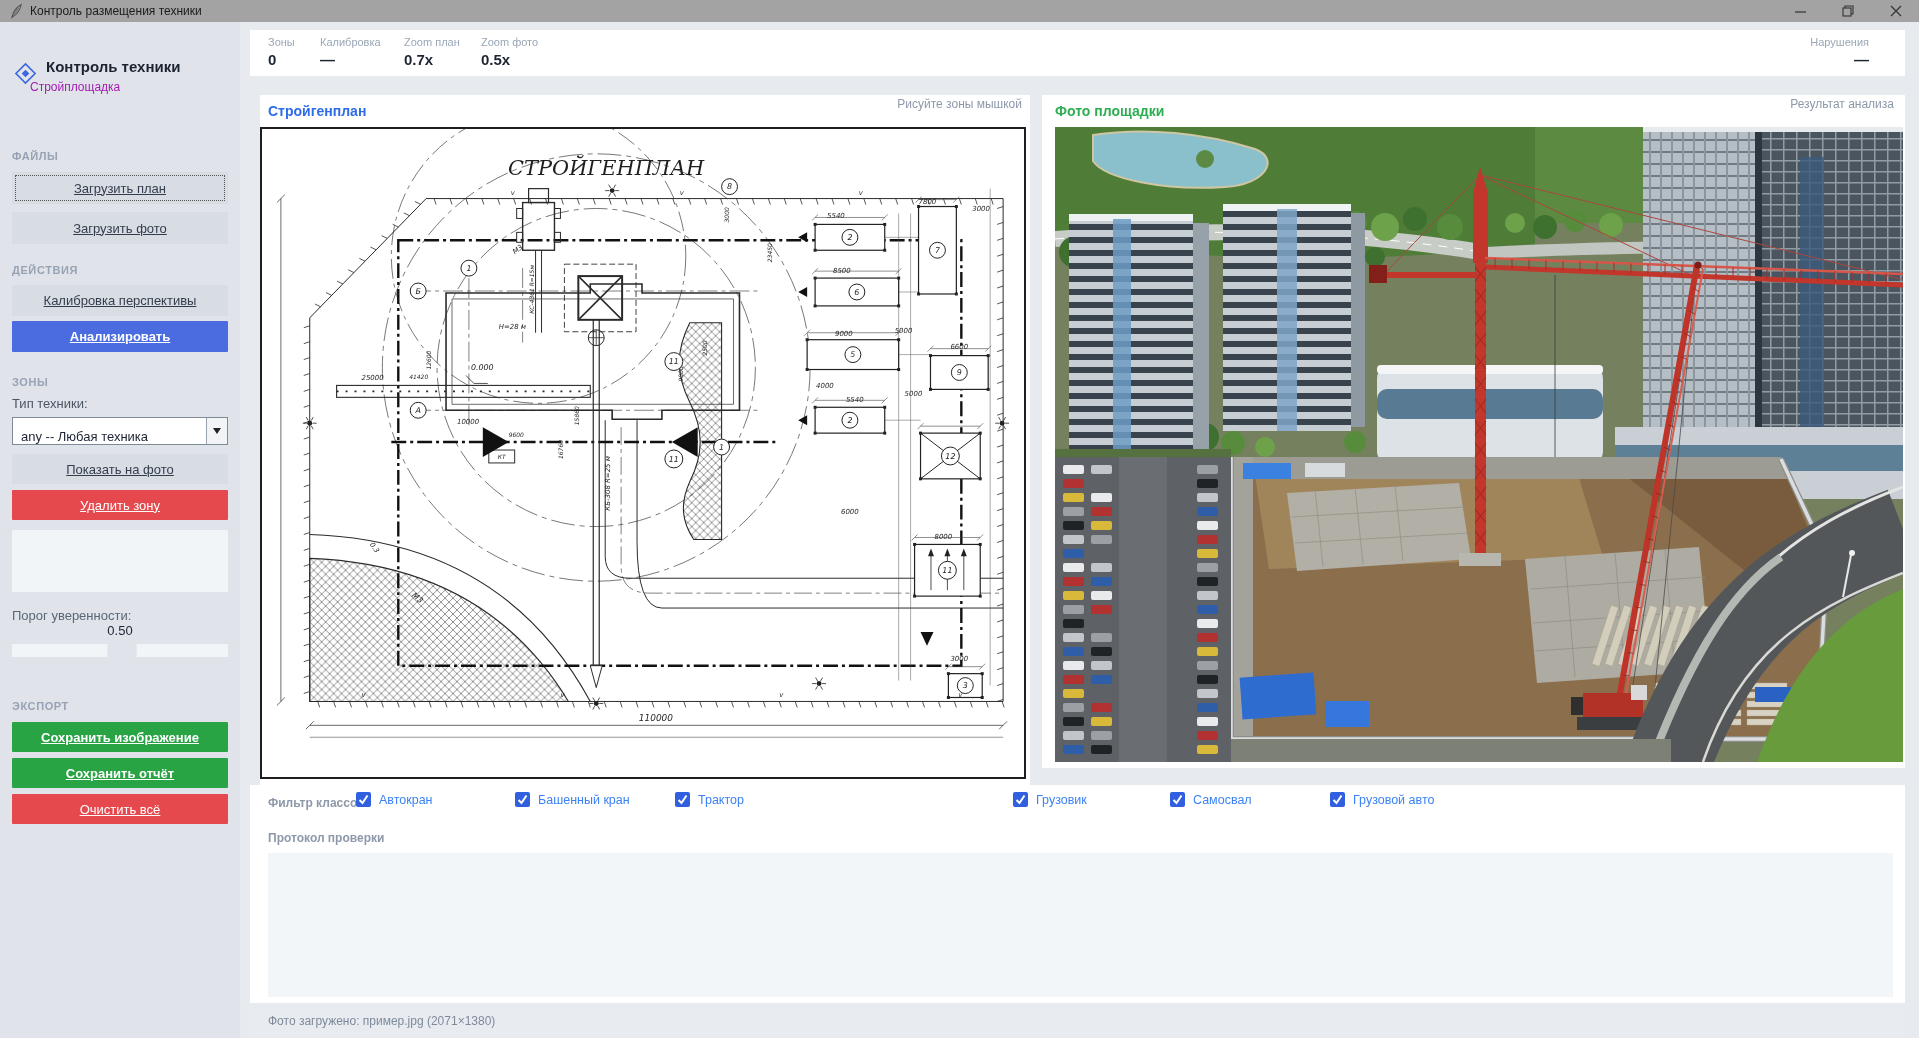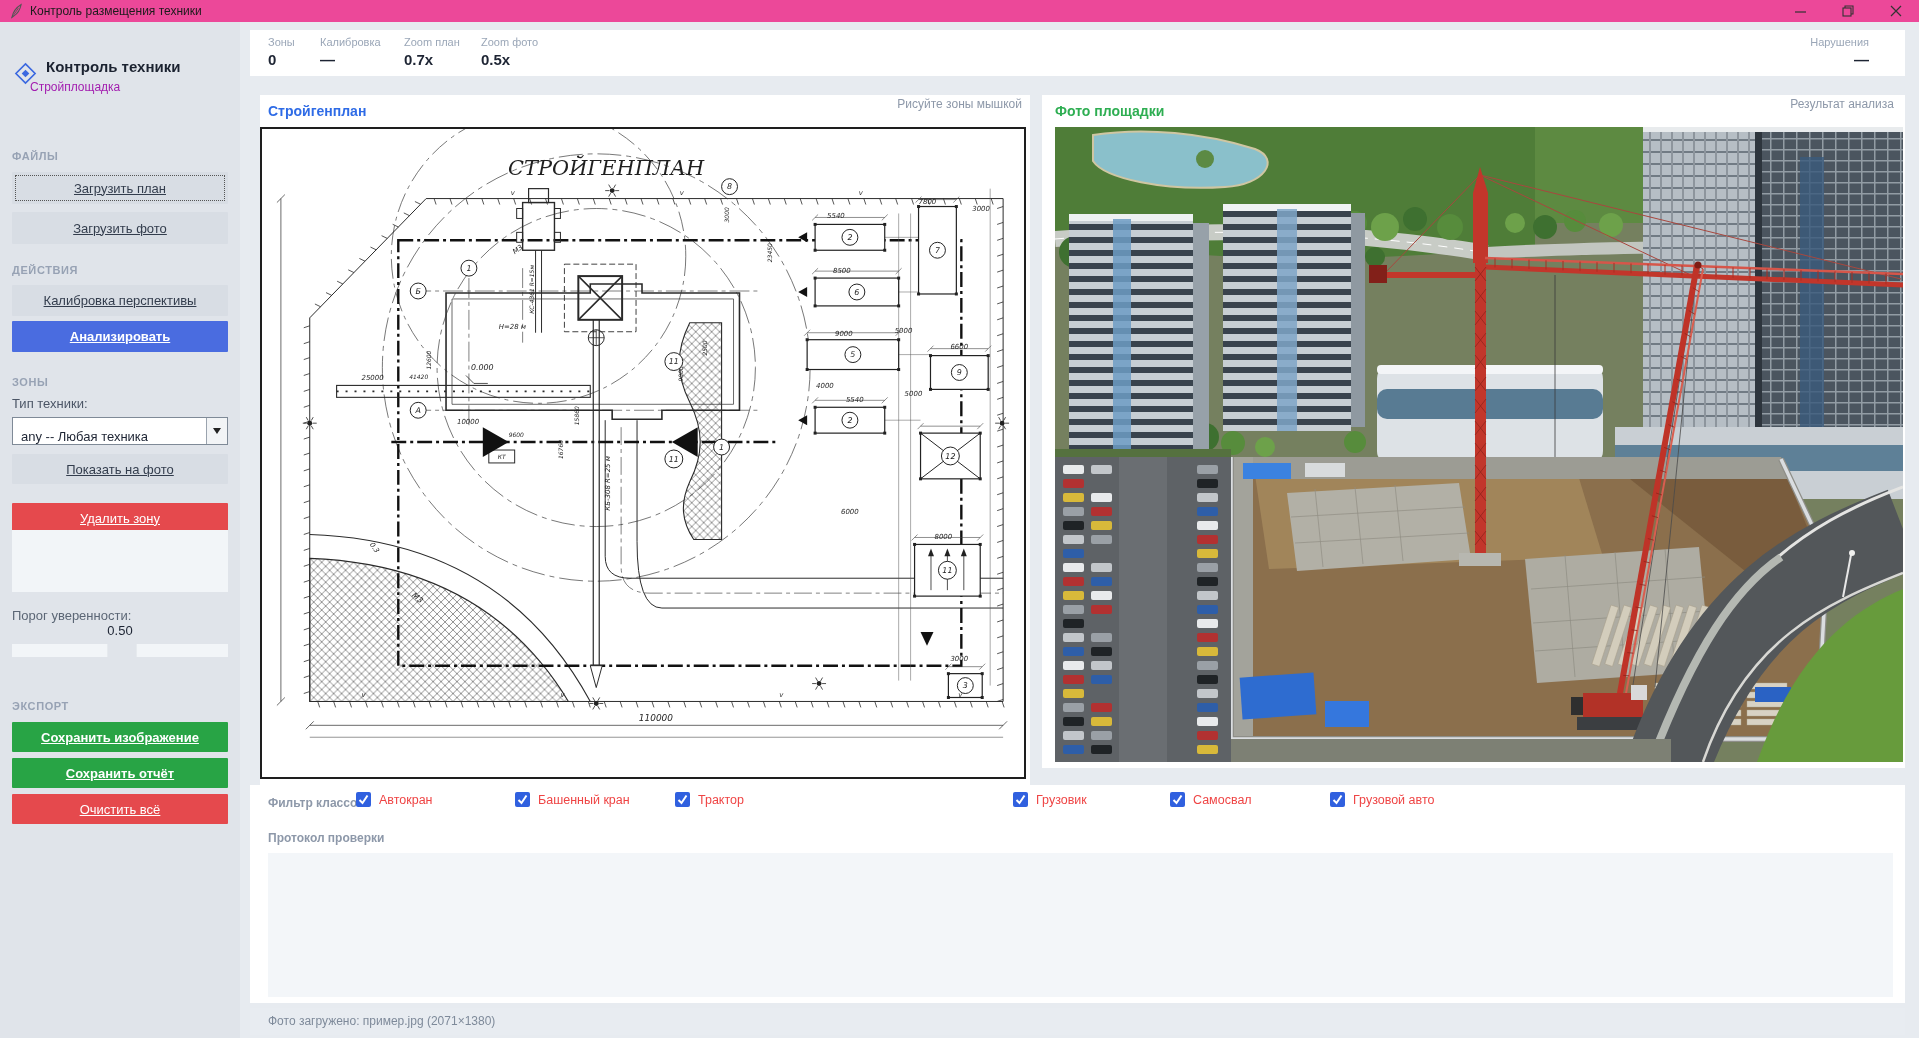--- a/index.html
+++ b/index.html
@@ -1,20 +1,20 @@
 <!DOCTYPE html>
 <html><head>
 <meta charset="utf-8">
 <style>
   html,body{margin:0;padding:0;background:#cfd4db;}
   #stage{position:relative;width:1919px;height:1038px;overflow:hidden;
     background:#e7ebf0;font-family:"Liberation Sans",sans-serif;
     -webkit-font-smoothing:antialiased;}
   
-  #titlebar{position:absolute;left:0;top:0;width:1919px;height:22px;background:#ec4899;}
+  #titlebar{position:absolute;left:0;top:0;width:1919px;height:22px;background:#a3a3a3;}
   #titlebar .app-icon{position:absolute;left:9px;top:3px;width:15px;height:16px;}
   #titlebar .ttl{position:absolute;left:30px;top:4px;font-size:12px;color:#1b1b1b;}
   .winbtn{position:absolute;top:0;width:34px;height:22px;display:flex;align-items:center;justify-content:center;}
   .winbtn svg{display:block}
   
   #sidebar{position:absolute;left:0;top:22px;width:240px;height:1016px;background:#e0e4ea;}
   #logo{position:absolute;left:14px;top:40px;width:23px;height:23px;}
   .app-title{position:absolute;left:46px;top:36px;font-size:15px;font-weight:bold;color:#1b2230;}
   .app-sub{position:absolute;left:30px;top:58px;font-size:12px;color:#a21caf;}
   .sec{position:absolute;left:12px;font-size:11px;font-weight:bold;letter-spacing:.6px;color:#97a2b4;}
@@ -46,21 +46,21 @@
   .panel-hint{position:absolute;top:2px;font-size:12px;color:#8d98a9;}
   #plan-canvas{position:absolute;left:0px;top:32px;width:766px;height:652px;background:#fff;border:2px solid #1e1e1e;box-sizing:border-box;}
   #plan-canvas svg{width:762px;height:648px;display:block;}
   #photo-canvas{position:absolute;left:13px;top:32px;width:848px;height:635px;}
   #photo-canvas svg{width:848px;height:635px;display:block;}
   
   #filterblock{position:absolute;left:250px;top:785px;width:1655px;height:218px;background:#fff;}
   #filter-label{position:absolute;left:18px;top:11px;font-size:12px;font-weight:bold;color:#8d98a9;}
   .cb{position:absolute;top:7px;display:flex;align-items:center;gap:8px;}
   .cbbox{width:15px;height:15px;border-radius:2px;background:#3060df;display:flex;align-items:center;justify-content:center;}
-  .cbl{font-size:12.5px;color:#ef4444;}
+  .cbl{font-size:12.5px;color:#3b82f6;}
   #protocol-title{position:absolute;left:18px;top:46px;font-size:12px;font-weight:bold;color:#8d98a9;}
   #protocol-area{position:absolute;left:18px;top:68px;width:1625px;height:144px;background:#f3f6f9;font-size:12px;color:#55606e;}
   
   #statusbar{position:absolute;left:250px;top:1008px;width:1655px;height:27px;background:#e8ecf1;
      font-size:12px;color:#7e8a9a;line-height:27px;padding-left:18px;box-sizing:border-box;}
 </style>
 </head>
 <body>
 
 <div id="stage">
@@ -107,21 +107,21 @@
 
     <div class="sec" style="top:354px">ЗОНЫ</div>
     <div class="lbl13" style="top:374px">Тип техники:</div>
     <div id="combo">
       <span class="cval">any -- Любая техника</span>
       <span class="cbtn">
           <i class="caret"></i>
         </span>
     </div>
     <div class="btn" style="top:432px;height:30px">Показать на фото</div>
-    <div class="btn red" style="top:481px;height:30px">Удалить зону</div>
+    <div class="btn red" style="top:468px;height:30px">Удалить зону</div>
     <div id="zonelist"></div>
 
     <div class="lbl13" style="top:586px;color:#5b6675">Порог уверенности:</div>
     <div id="conf-val">0.50</div>
     <div id="slider">
       <div class="thumb"></div>
     </div>
 
     <div class="sec" style="top:678px">ЭКСПОРТ</div>
     <div class="btn green" style="top:700px;height:30px">Сохранить изображение</div>

